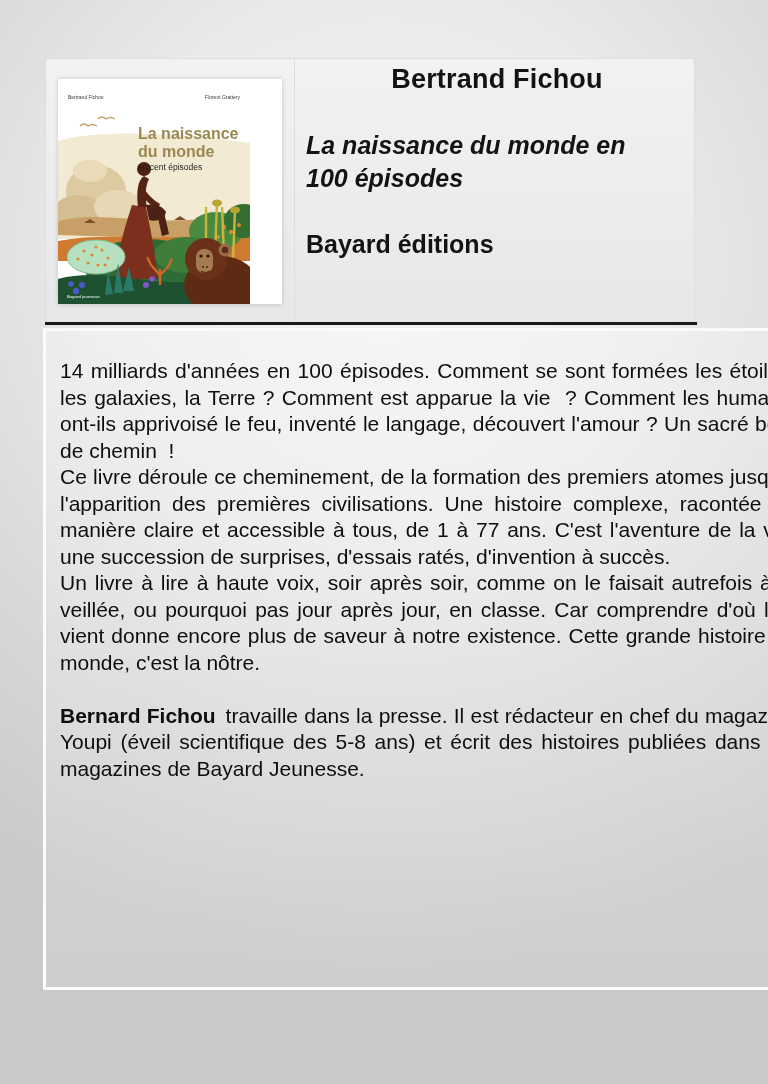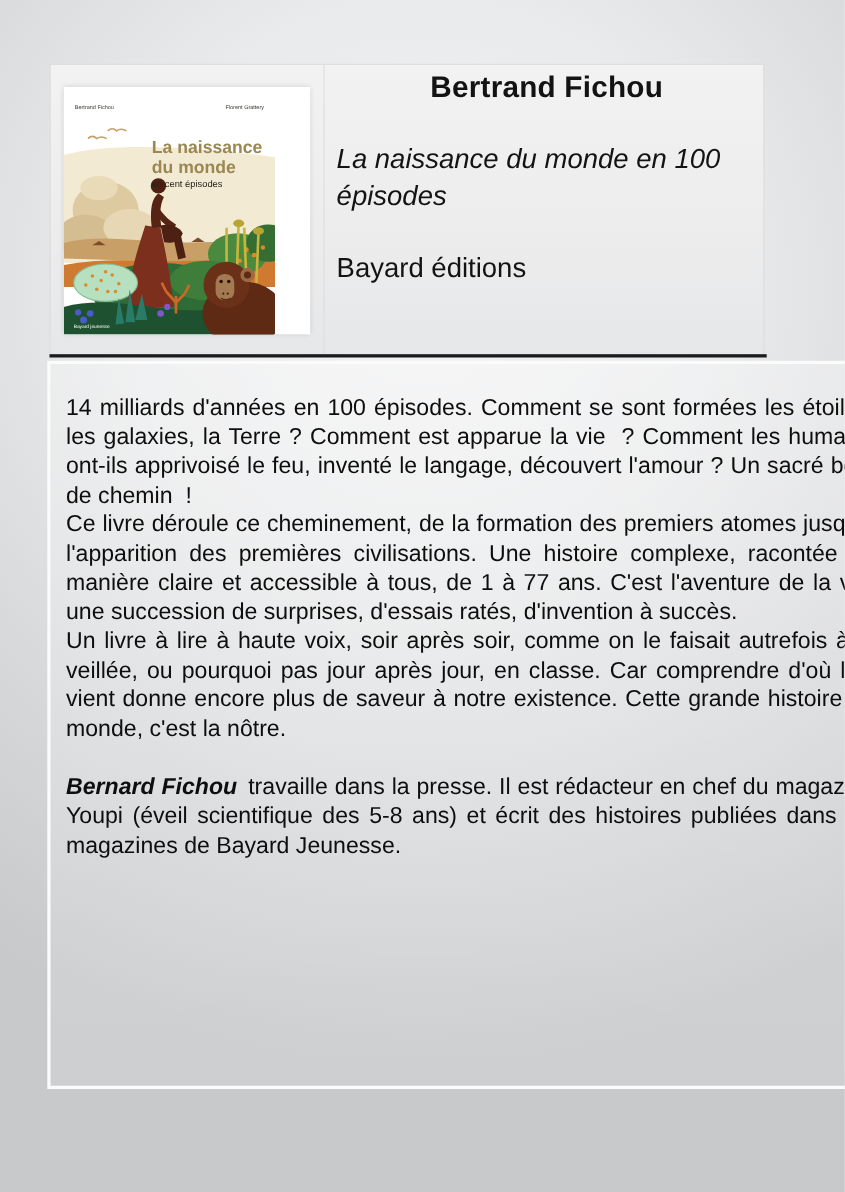--- a/index.html
+++ b/index.html
@@ -29,21 +29,21 @@
     width:224px;height:225px;background:#ffffff;
     box-shadow:0 0 5px rgba(0,0,0,0.18);
     position:relative;
   }
   .cover svg{display:block;width:192px;height:225px;}
   .info-cell{
     flex:1 1 auto;
     padding:4px 6px 0 11px;
     font-size:25px;line-height:33px;color:#131314;
   }
-  .info-line{white-space:normal;}
+  .info-line{white-space:normal;font-weight:bold;}
   .info-gap{height:33px;}
   .info-author{font-weight:700;font-size:27px;text-align:center;letter-spacing:0.2px;}
   .info-title{font-style:italic;max-width:352px;}
   
   .rule{
     position:absolute;left:45px;top:322px;width:652px;height:3px;
     background:#1b1b1d;
   }
   
   .body-box{
@@ -51,21 +51,21 @@
     border:3px solid #fbfbfb;
     background:linear-gradient(180deg, rgba(255,255,255,0.30) 0%, rgba(255,255,255,0.10) 100%);
     box-sizing:border-box;
     padding:27px 4px 0 14px;
     font-size:21px;line-height:26.5px;
     text-align:justify;
     color:#0e0e0f;
   }
   .body-box p{margin:0;}
   .bio{margin-top:26.5px !important;}
-  .bio strong{margin-right:10px;font-style:italic;}
+  .bio strong{margin-right:10px;}
 </style>
 </head>
 <body>
 
 <div class="page">
 
   <div class="header-box">
     <div class="cover-cell">
       <div class="cover">
         <svg viewBox="0 0 192 225" xmlns="http://www.w3.org/2000/svg">

